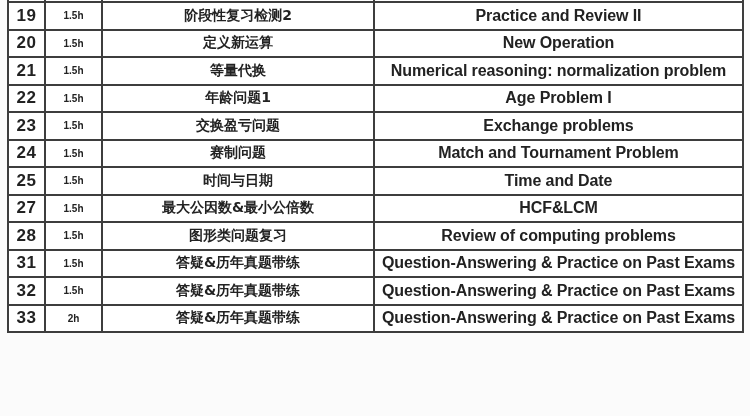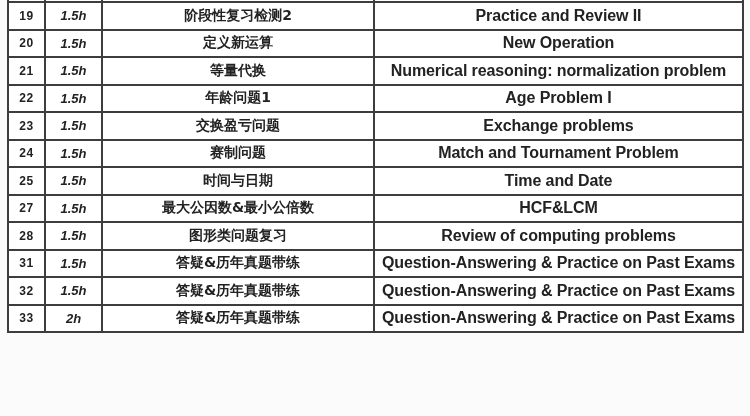--- a/index.html
+++ b/index.html
@@ -31,22 +31,22 @@
     color: #222222;
     font-weight: bold;
     white-space: nowrap;
     overflow: hidden;
     background: #ffffff;
   }
   col.c-num { width: 37px; }
   col.c-dur { width: 57px; }
   col.c-zh  { width: 272px; }
   col.c-en  { width: 369px; }
-  td.col-num { font-size: 12px; letter-spacing: 0.5px; margin-top: 33px; }
-  td.col-dur { font-size: 13px; font-style: italic; }
+  td.col-num { font-size: 17px; letter-spacing: 0.5px; margin-top: 33px; }
+  td.col-dur { font-size: 10px; }
   td.col-zh  { font-size: 14px; font-family: "DejaVu Sans", "Liberation Sans", sans-serif; }
   td.col-en  { font-size: 16px; letter-spacing: -0.1px; }
   tr.sliver-row td { height: 24px; }
 </style>
 </head>
 <body>
 
 <table class="schedule">
   <colgroup>
     <col class="c-num">

